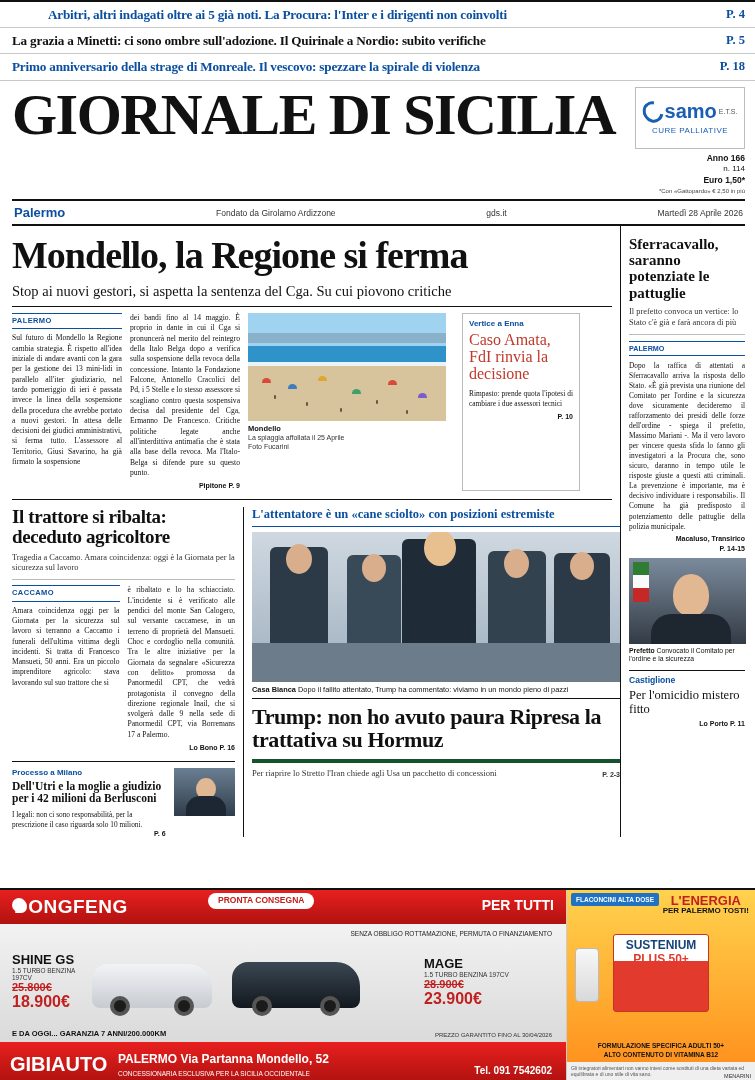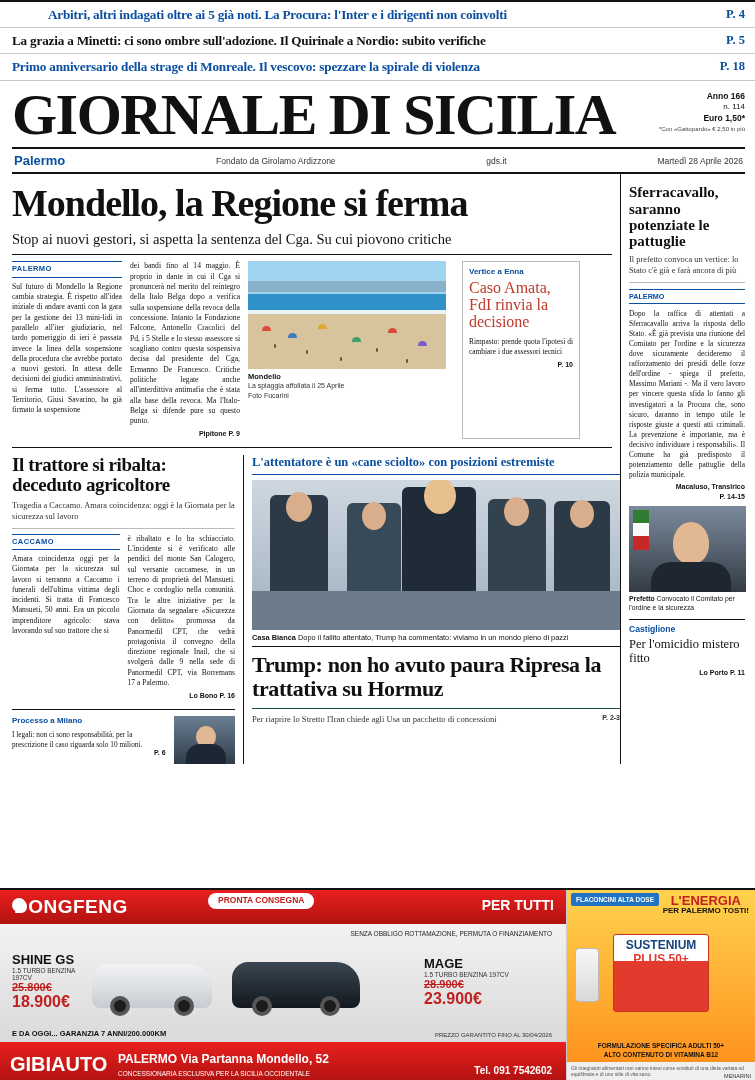--- a/index.html
+++ b/index.html
@@ -127,21 +127,21 @@
   .photo2 {
     width: 368px; height: 150px; margin-top: 5px; position: relative; overflow: hidden;
     background: linear-gradient(#cfd8e0, #9fb0c0);
   }
   .photo2 .stage { position: absolute; left: 0; right: 0; bottom: 0; height: 26%; background: #6d7c8a; }
   .photo2 .figure { position: absolute; bottom: 26%; border-radius: 6px 6px 0 0; }
   .photo2 .head { position: absolute; border-radius: 50%; background: #d9ae8c; }
   .cap2 { font-family: "Liberation Sans", sans-serif; font-size: 7.4px; margin-top: 3px; padding-bottom: 4px; border-bottom: 1px solid #111; }
   .cap2 b { font-weight: bold; }
   .h3 { font-size: 22px; font-weight: bold; line-height: 1.08; margin-top: 6px; letter-spacing: -0.4px; }
-  .sub3 { font-size: 8.6px; color: #333; margin-top: 7px; padding-top: 5px; border-top: 1px solid #14532d; display: flex; justify-content: space-between; }
+  .sub3 { font-size: 8.6px; color: #333; margin-top: 7px; padding-top: 5px; border-top: 4px solid #14532d; display: flex; justify-content: space-between; align-items: flex-end; }
   .sub3 .pg { font-family: "Liberation Sans", sans-serif; font-weight: bold; font-size: 7px; }
 
   .mini { display: flex; gap: 8px; margin-top: 8px; border-top: 1px solid #111; padding-top: 6px; }
   .mini-l { width: 160px; }
   .mini .k { font-family: "Liberation Sans", sans-serif; font-size: 8px; font-weight: bold; color: #0a4fa0; }
   .mini .t { font-size: 11.5px; font-weight: bold; line-height: 1.12; margin-top: 3px; }
   .mini .b { font-size: 7.3px; margin-top: 5px; line-height: 1.32; }
   .mini .p { font-family: "Liberation Sans", sans-serif; font-size: 7px; font-weight: bold; text-align: right; }
   .mini-img { width: 64px; height: 48px; background: linear-gradient(#6b7f92, #2f3d4a); position: relative; overflow: hidden; }
   .mini-img .h { position: absolute; width: 20px; height: 22px; background: #e0b894; border-radius: 50%; left: 22px; top: 10px; }
@@ -213,20 +213,28 @@
     <div class="pg">P. 5</div>
   </div>
   <div class="strap blue">
     <div class="txt">Primo anniversario della strage di Monreale. Il vescovo: spezzare la spirale di violenza</div>
     <div class="pg">P. 18</div>
   </div>
 
   <div class="masthead">
     <div class="mast-title">GIORNALE DI SICILIA</div>
     <div class="mast-right">
+      <div class="logo-box">
+        <div class="logo-row">
+          <span class="logo-swirl"></span>
+          <span class="logo-samo">samo</span>
+          <span class="logo-ets">E.T.S.</span>
+        </div>
+        <div class="logo-sub">CURE PALLIATIVE</div>
+      </div>
       <div class="issue">
         <div><b>Anno 166</b></div>
         <div>n. 114</div>
         <div><b>Euro 1,50*</b></div>
         <div class="star">*Con «Gattopardo» € 2,50 in più</div>
       </div>
     </div>
   </div>
 
   <div class="infobar">
@@ -295,20 +303,21 @@
             </div>
             <div class="col">
               <div>è ribaltato e lo ha schiacciato. L'incidente si è verificato alle pendici del monte San Calogero, sul versante caccamese, in un terreno di proprietà del Mansueti. Choc e cordoglio nella comunità. Tra le altre iniziative per la Giornata da segnalare «Sicurezza con delitto» promossa da Panormedil CPT, che vedrà protagonista il convegno della direzione regionale Inail, che si svolgerà dalle 9 nella sede di Panormedil CPT, via Borremans 17 a Palermo.</div>
               <div class="byline">Lo Bono P. 16</div>
             </div>
           </div>
 
           <div class="mini">
             <div class="mini-l">
               <div class="k">Processo a Milano</div>
+              <div class="t">Dell'Utri e la moglie a giudizio per i 42 milioni da Berlusconi</div>
               <div class="b">I legali: non ci sono responsabilità, per la prescrizione il caso riguarda solo 10 milioni.</div>
               <div class="p">P. 6</div>
             </div>
             <div class="mini-img">
               <div class="h"></div>
               <div class="b2"></div>
             </div>
           </div>
         </div>
 

